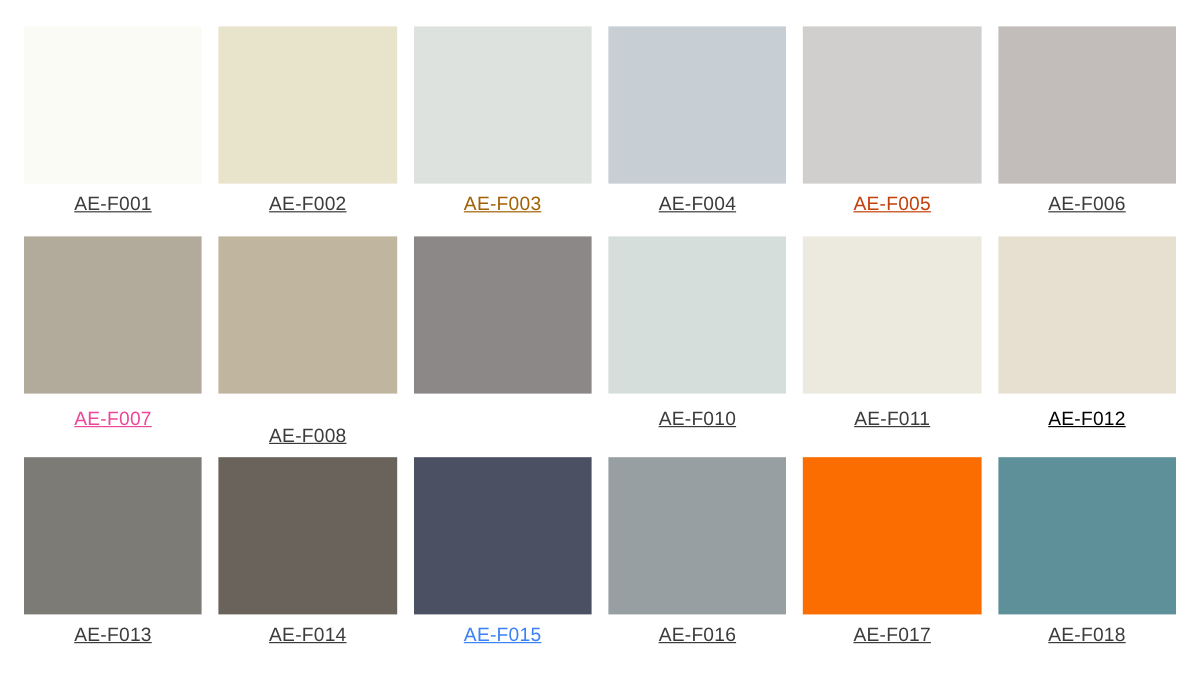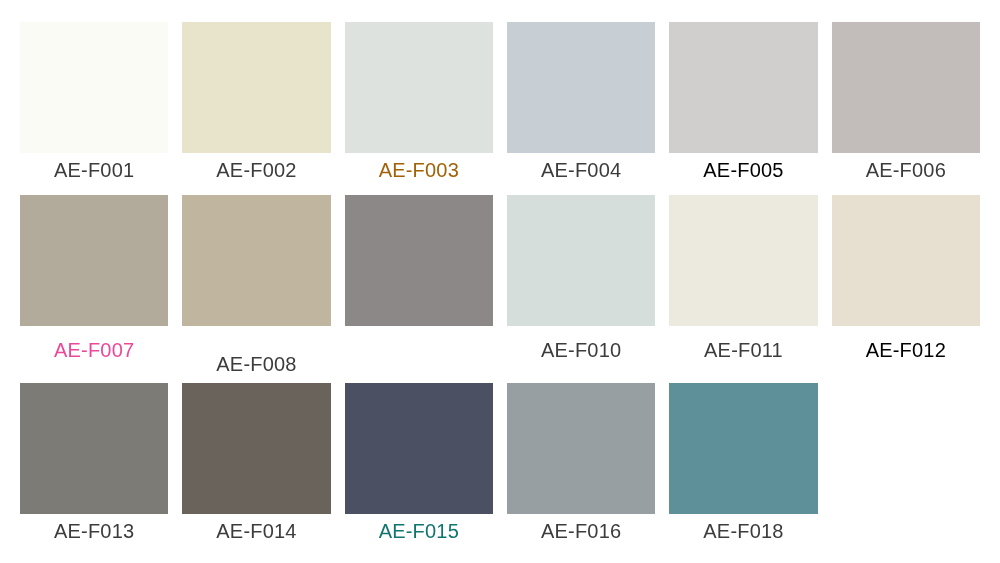--- a/index.html
+++ b/index.html
@@ -35,25 +35,26 @@
     width: 100%;
     height: 131px;
     flex: 0 0 131px;
     display: block;
   }
   .swatch-label {
     flex: 1 1 auto;
     display: flex;
     align-items: center;
     justify-content: center;
-    font-size: 20px;
+    font-size: 16px;
     line-height: 1;
     color: #3c3c3c;
     letter-spacing: 0.2px;
     white-space: nowrap;
+    text-decoration: underline;
   }
 </style>
 </head>
 <body>
 
 <div id="palette-board" style="background: rgb(255, 255, 255);">
     <div class="swatch-cell">
       <div class="swatch-chip" style="background: rgb(251, 251, 245);"></div>
       <div class="swatch-label" style="color: rgb(60, 60, 60);">AE-F001</div>
     </div>
@@ -64,21 +65,21 @@
     <div class="swatch-cell">
       <div class="swatch-chip" style="background: rgb(221, 226, 222);"></div>
       <div class="swatch-label" style="color: #a16207;">AE-F003</div>
     </div>
     <div class="swatch-cell">
       <div class="swatch-chip" style="background: rgb(199, 206, 212);"></div>
       <div class="swatch-label" style="color: rgb(60, 60, 60);">AE-F004</div>
     </div>
     <div class="swatch-cell">
       <div class="swatch-chip" style="background: rgb(208, 207, 205);"></div>
-      <div class="swatch-label" style="color: #000000;">AE-F005</div>
+      <div class="swatch-label" style="color: #c2410c;">AE-F005</div>
     </div>
     <div class="swatch-cell">
       <div class="swatch-chip" style="background: rgb(194, 188, 187);"></div>
       <div class="swatch-label" style="color: rgb(60, 60, 60);">AE-F006</div>
     </div>
     <div class="swatch-cell">
       <div class="swatch-chip" style="background: rgb(178, 171, 156);"></div>
       <div class="swatch-label" style="color: #ec4899;">AE-F007</div>
     </div>
     <div class="swatch-cell">
@@ -103,23 +104,27 @@
     <div class="swatch-cell">
       <div class="swatch-chip" style="background: rgb(124, 123, 117);"></div>
       <div class="swatch-label" style="color: rgb(60, 60, 60);">AE-F013</div>
     </div>
     <div class="swatch-cell">
       <div class="swatch-chip" style="background: rgb(106, 99, 91);"></div>
       <div class="swatch-label" style="color: rgb(60, 60, 60);">AE-F014</div>
     </div>
     <div class="swatch-cell">
       <div class="swatch-chip" style="background: rgb(75, 81, 98);"></div>
-      <div class="swatch-label" style="color: #0f766e;">AE-F015</div>
+      <div class="swatch-label" style="color: #3b82f6;">AE-F015</div>
     </div>
     <div class="swatch-cell">
       <div class="swatch-chip" style="background: rgb(151, 159, 162);"></div>
       <div class="swatch-label" style="color: rgb(60, 60, 60);">AE-F016</div>
+    </div>
+    <div class="swatch-cell">
+      <div class="swatch-chip" style="background: rgb(251, 109, 0);"></div>
+      <div class="swatch-label" style="color: rgb(60, 60, 60);">AE-F017</div>
     </div>
     <div class="swatch-cell">
       <div class="swatch-chip" style="background: rgb(93, 144, 153);"></div>
       <div class="swatch-label" style="color: rgb(60, 60, 60);">AE-F018</div>
     </div>
   </div>
 
 </body></html>

